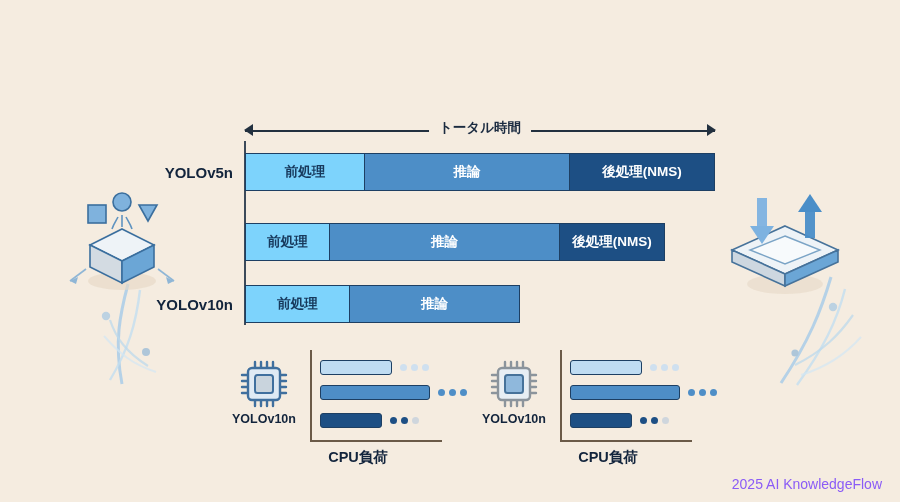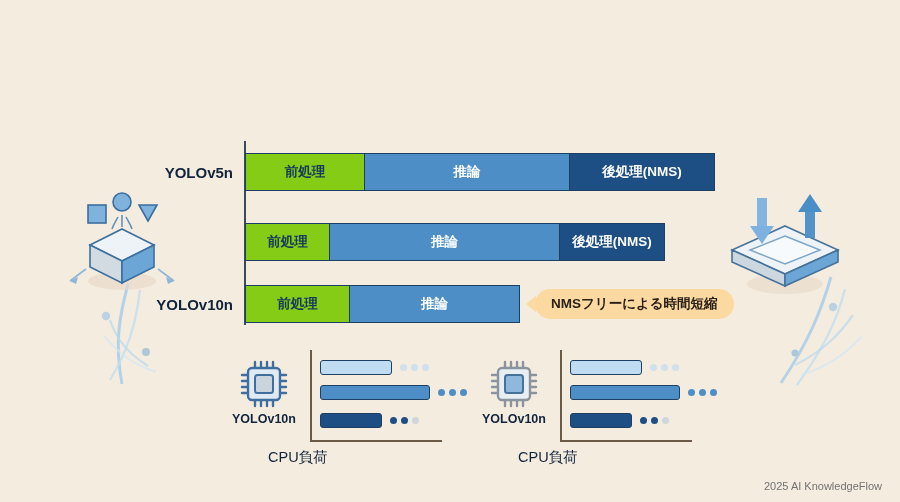--- a/index.html
+++ b/index.html
@@ -41,21 +41,21 @@
     display:flex;align-items:center;justify-content:flex-end;
     font-size:15px;font-weight:bold;color:#12243c;white-space:nowrap;
   }
   .seg{
     height:38px;box-sizing:border-box;
     border:1.3px solid #1d3f63;
     display:flex;align-items:center;justify-content:center;
     font-size:13.5px;font-weight:bold;white-space:nowrap;
   }
   .seg+.seg{border-left:none;}
-  .seg.pre {background:#84cc16;color:#17395c;}
+  .seg.pre {background:#7dd3fc;color:#17395c;}
   .seg.inf {background:#4d8ec7;color:#ffffff;}
   .seg.post{background:#1d4f84;color:#ffffff;}
 
   
   .callout{
     position:absolute;height:30px;
     background:#fbd9a0;border-radius:15px;
     display:flex;align-items:center;padding:0 16px;
     font-size:13.5px;font-weight:bold;color:#2a2218;white-space:nowrap;
   }
@@ -74,28 +74,28 @@
   }
   .panel .frame{position:absolute;left:72px;top:0;width:132px;height:92px;}
   .panel .frame .vline{position:absolute;left:0;top:0;width:1.6px;height:92px;background:#6b5a48;}
   .panel .frame .hline{position:absolute;left:0;bottom:0;width:132px;height:1.6px;background:#6b5a48;}
   .lbar{position:absolute;height:15px;border-radius:3px;box-sizing:border-box;border:1.1px solid #1d3f63;}
   .lbar.c1{background:#bfdcf2;}
   .lbar.c2{background:#4e8ec7;}
   .lbar.c3{background:#1d4f84;}
   .dot{position:absolute;width:7px;height:7px;border-radius:50%;}
   .panel .ptitle{
-    position:absolute;left:30px;top:98px;width:180px;
-    font-size:14.5px;font-weight:normal;color:#12243c;white-space:nowrap;
+    position:absolute;left:30px;top:98px;width:180px;text-align:center;
+    font-size:14.5px;font-weight:bold;color:#12243c;white-space:nowrap;
   }
 
   
   .footer{
     position:absolute;right:18px;bottom:10px;
-    font-size:11px;color:#737373;white-space:nowrap;
+    font-size:14px;color:#8b5cf6;white-space:nowrap;
   }
 
   .deco{position:absolute;pointer-events:none;}
 </style>
 </head>
 <body>
 
 <div id="stage">
 
   <svg class="deco" style="left:70px;top:280px;" width="130" height="110" viewBox="0 0 130 110">
@@ -139,20 +139,26 @@
     <polygon points="10,58 63,82 63,94 10,70" fill="#cdd7e0" stroke="#46729a" stroke-width="1.6"></polygon>
     <polygon points="116,58 116,70 63,94 63,82" fill="#6ba6d6" stroke="#46729a" stroke-width="1.6"></polygon>
     <polygon points="63,44 98,58 63,72 28,58" fill="#f7fafc" stroke="#7ba4c6" stroke-width="1.4"></polygon>
     <path d="M40 6 L40 40" stroke="#7db2e0" stroke-width="10" fill="none" opacity=".95"></path>
     <polygon points="40,52 28,34 52,34" fill="#7db2e0"></polygon>
     <path d="M88 46 L88 14" stroke="#4a8ec8" stroke-width="10" fill="none" opacity=".95"></path>
     <polygon points="88,2 100,20 76,20" fill="#4a8ec8"></polygon>
   </svg>
 
 
+  <div class="axis">
+    <div class="line"></div>
+    <div class="ar l"></div>
+    <div class="ar r"></div>
+    <div class="lbl">トータル時間</div>
+  </div>
 
   <div class="baseline"></div>
 
   <div class="row" style="left:245px;top:153px;">
     <div class="rlabel">YOLOv5n</div>
     <div class="seg pre" style="width:120px;">前処理</div>
     <div class="seg inf" style="width:205px;">推論</div>
     <div class="seg post" style="width:145px;">後処理(NMS)</div>
   </div>
 
@@ -161,24 +167,20 @@
     <div class="seg inf" style="width:230px;">推論</div>
     <div class="seg post" style="width:105px;">後処理(NMS)</div>
   </div>
 
   <div class="row" style="left:245px;top:285px;">
     <div class="rlabel">YOLOv10n</div>
     <div class="seg pre" style="width:105px;">前処理</div>
     <div class="seg inf" style="width:170px;">推論</div>
   </div>
 
-  <div class="callout" style="left:535px;top:289px;">
-    <span class="tip"></span>
-    <span>NMSフリーによる時間短縮</span>
-  </div>
 
   <div class="panel" style="left:238px;">
     <svg class="chip" viewBox="0 0 52 52">
       <g stroke="#3f6f9e" stroke-width="2.4" stroke-linecap="round">
         <path d="M17 4v6M23 4v6M29 4v6M35 4v6"></path>
         <path d="M17 42v6M23 42v6M29 42v6M35 42v6"></path>
         <path d="M4 17h6M4 23h6M4 29h6M4 35h6"></path>
         <path d="M42 17h6M42 23h6M42 29h6M42 35h6"></path>
       </g>
       <rect x="10" y="10" width="32" height="32" rx="4" fill="#dfeaf4" stroke="#3f6f9e" stroke-width="2.4"></rect>

